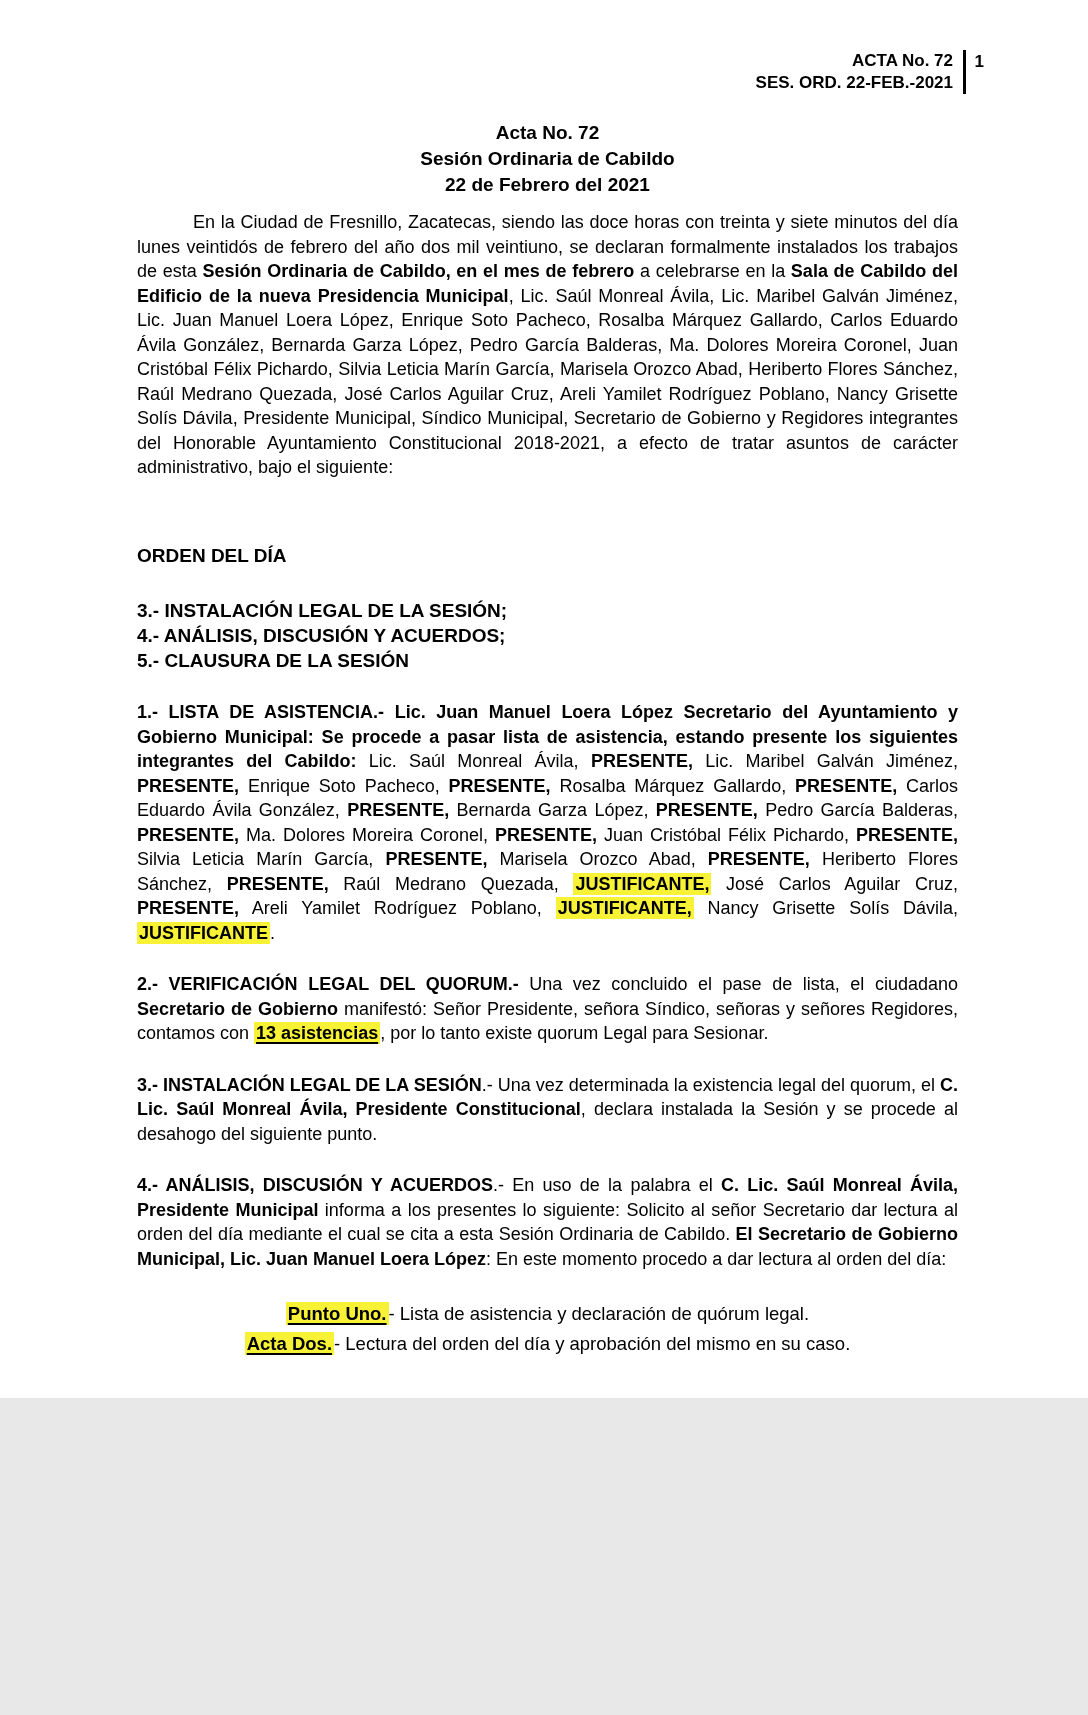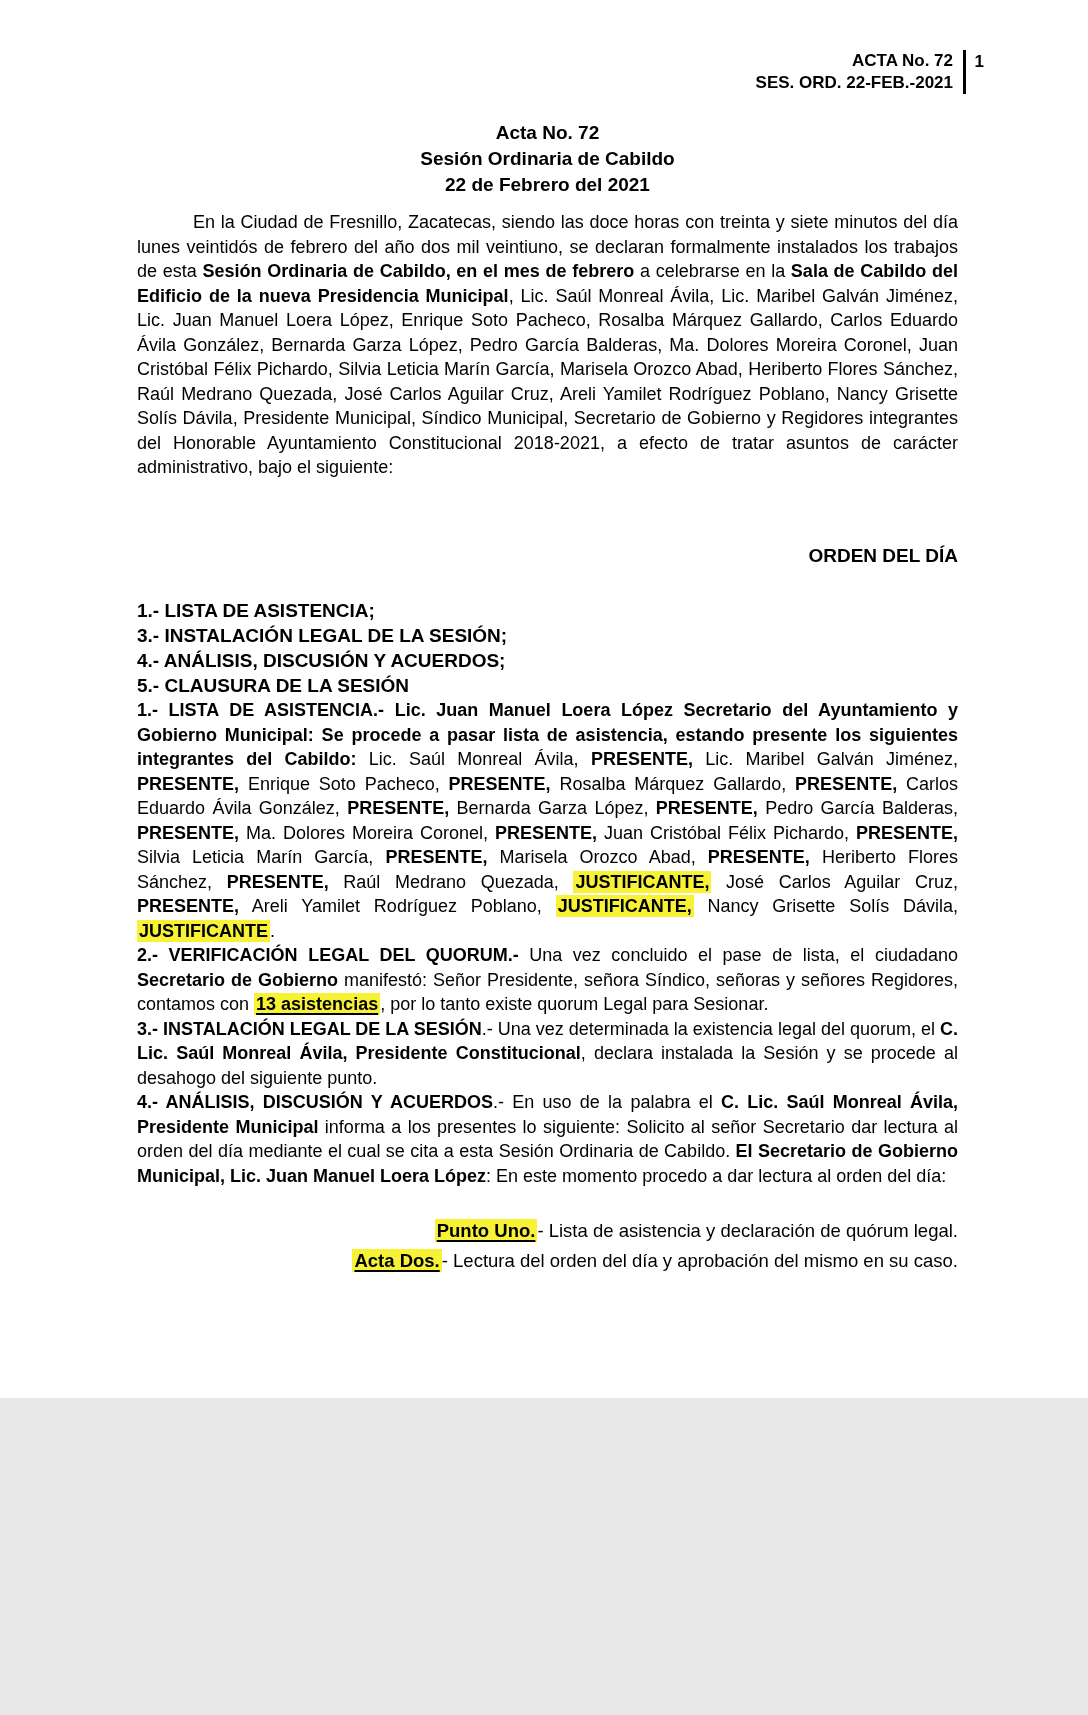--- a/index.html
+++ b/index.html
@@ -37,38 +37,38 @@
     font-weight: bold;
     font-size: 19px;
     line-height: 26px;
     margin-top: 26px;
   }
 
   .para { text-align: justify; margin: 0; }
   .para-intro { margin-top: 12px; text-indent: 56px; }
 
   .center-h {
-    text-align: right;
+    text-align: left;
     font-weight: bold;
     font-size: 19px;
     margin: 0;
   }
   .orden-h { margin-top: 64px; }
   .orden-list {
     font-weight: bold;
     font-size: 19px;
     line-height: 25px;
     margin-top: 30px;
   }
   .des-h { margin-top: 40px; }
 
-  .sec { }
+  .sec { margin-top: 27px; }
 
   .puntos { margin-top: 28px; }
-  .puntos p { margin: 0; line-height: 29.5px; font-size: 18.5px; text-align: right; }
+  .puntos p { margin: 0; line-height: 29.5px; font-size: 18.5px; text-align: center; }
 
   .b { font-weight: bold; }
   .hl { background: var(--hl, #f7f236); padding: 1px 2px; }
   .u { text-decoration: underline; text-decoration-thickness: 2px; text-underline-offset: 3px; }
 </style>
 </head>
 <body>
 
 <div class="page">
   <div class="content">
@@ -86,21 +86,20 @@
       <div>Acta No. 72</div>
       <div>Sesión Ordinaria de Cabildo</div>
       <div>22 de Febrero del 2021</div>
     </div>
 
     <p class="para para-intro"><span>En la Ciudad de Fresnillo, Zacatecas, siendo las doce horas con treinta y siete minutos del día lunes veintidós de febrero del año dos mil veintiuno, se declaran formalmente instalados los trabajos de esta </span><span class="b">Sesión Ordinaria de Cabildo, en el mes de febrero</span><span> a celebrarse en la </span><span class="b">Sala de Cabildo del Edificio de la nueva Presidencia Municipal</span><span>, Lic. Saúl Monreal Ávila, Lic. Maribel Galván Jiménez, Lic. Juan Manuel Loera López, Enrique Soto Pacheco, Rosalba Márquez Gallardo, Carlos Eduardo Ávila González, Bernarda Garza López, Pedro García Balderas, Ma. Dolores Moreira Coronel, Juan Cristóbal Félix Pichardo, Silvia Leticia Marín García, Marisela Orozco Abad, Heriberto Flores Sánchez, Raúl Medrano Quezada, José Carlos Aguilar Cruz, Areli Yamilet Rodríguez Poblano, Nancy Grisette Solís Dávila, Presidente Municipal, Síndico Municipal, Secretario de Gobierno y Regidores integrantes del Honorable Ayuntamiento Constitucional 2018-2021, a efecto de tratar asuntos de carácter administrativo, bajo el siguiente:</span></p>
 
     <h3 class="center-h orden-h">ORDEN DEL DÍA</h3>
 
     <div class="orden-list">
-      <div>1.- LISTA DE ASISTENCIA;</div>
       <div>3.- INSTALACIÓN LEGAL DE LA SESIÓN;</div>
       <div>4.- ANÁLISIS, DISCUSIÓN Y ACUERDOS;</div>
       <div>5.- CLAUSURA DE LA SESIÓN</div>
     </div>
 
 
     <p class="para sec"><span class="b">1.- LISTA DE ASISTENCIA.- Lic. Juan Manuel Loera López Secretario del Ayuntamiento y Gobierno Municipal: Se procede a pasar lista de asistencia, estando presente los siguientes integrantes del Cabildo: </span><span>Lic. Saúl Monreal Ávila, </span><span class="b">PRESENTE,</span><span> Lic. Maribel Galván Jiménez, </span><span class="b">PRESENTE,</span><span> Enrique Soto Pacheco, </span><span class="b">PRESENTE,</span><span> Rosalba Márquez Gallardo, </span><span class="b">PRESENTE,</span><span> Carlos Eduardo Ávila González, </span><span class="b">PRESENTE,</span><span> Bernarda Garza López, </span><span class="b">PRESENTE,</span><span> Pedro García Balderas, </span><span class="b">PRESENTE,</span><span> Ma. Dolores Moreira Coronel, </span><span class="b">PRESENTE,</span><span> Juan Cristóbal Félix Pichardo, </span><span class="b">PRESENTE,</span><span> Silvia Leticia Marín García, </span><span class="b">PRESENTE,</span><span> Marisela Orozco Abad, </span><span class="b">PRESENTE,</span><span> Heriberto Flores Sánchez, </span><span class="b">PRESENTE,</span><span> Raúl Medrano Quezada, </span><span class="b hl">JUSTIFICANTE,</span><span> José Carlos Aguilar Cruz, </span><span class="b">PRESENTE,</span><span> Areli Yamilet Rodríguez Poblano, </span><span class="b hl">JUSTIFICANTE,</span><span> Nancy Grisette Solís Dávila, </span><span class="b hl">JUSTIFICANTE</span><span>.</span></p>
 
     <p class="para sec"><span class="b">2.- VERIFICACIÓN LEGAL DEL QUORUM.- </span><span>Una vez concluido el pase de lista, el ciudadano </span><span class="b">Secretario de Gobierno </span><span>manifestó: Señor Presidente, señora Síndico, señoras y señores Regidores, contamos con </span><span class="b hl u">13 asistencias</span><span>, por lo tanto existe quorum Legal para Sesionar.</span></p>
 

